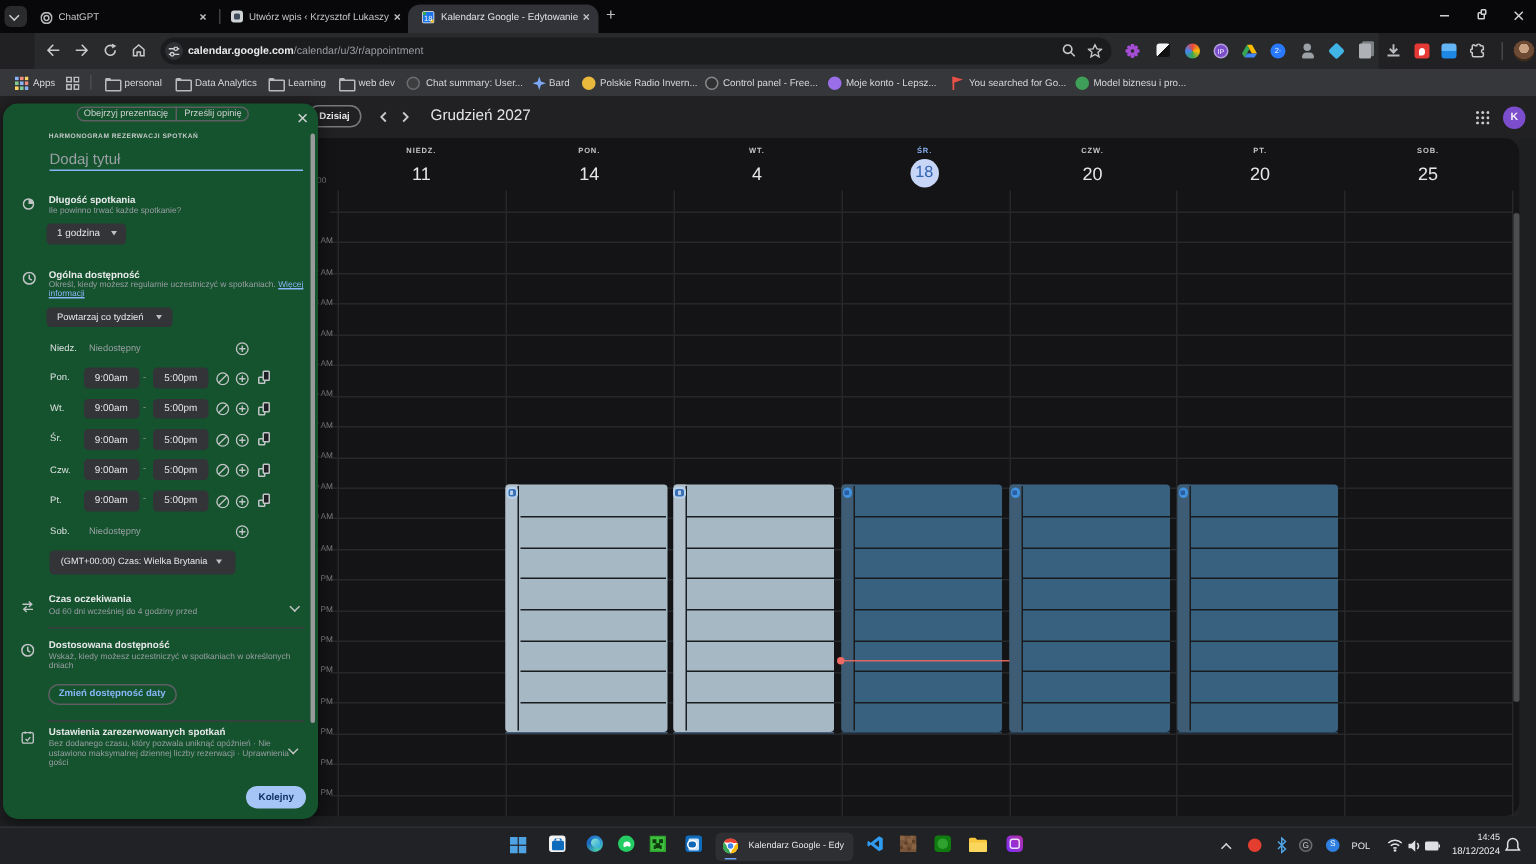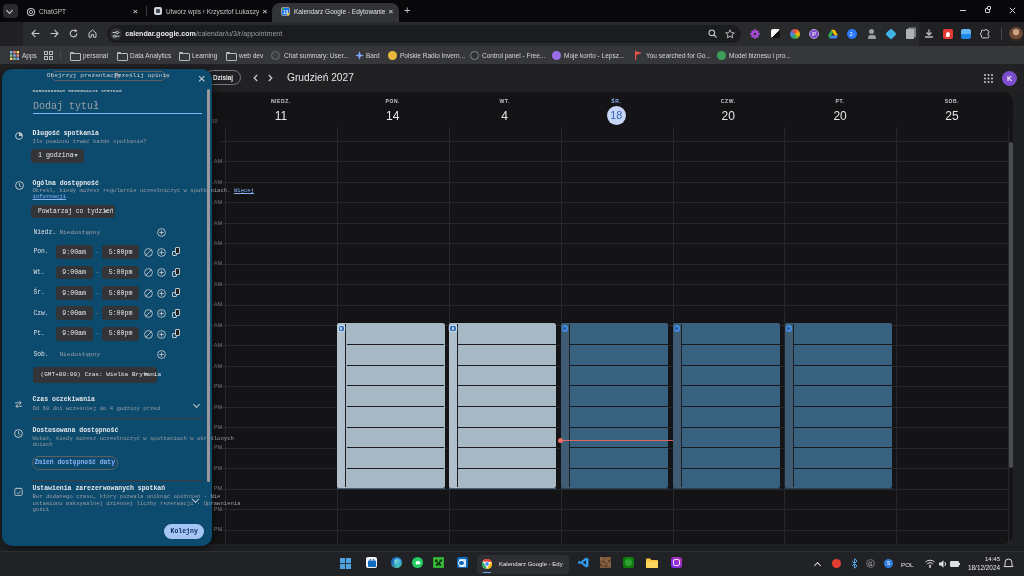--- a/index.html
+++ b/index.html
@@ -13,21 +13,21 @@
 .bmtxt{font-size:6.5px;color:#d6d7d9;white-space:nowrap;}
 .folder{width:9px;height:7px;position:absolute;}
 .folder:before{content:"";position:absolute;left:0;top:1px;width:9px;height:6px;border:1px solid #b9bbbd;border-radius:1px;}
 .folder:after{content:"";position:absolute;left:0;top:0;width:4px;height:2px;background:#b9bbbd;border-radius:1px;}
 
 #calcard{left:205px;top:91.5px;width:808px;height:452px;background:#141416;border-radius:0 10px 10px 0;}
 .dayname{font-size:5px;letter-spacing:0.6px;color:#c4c6c9;font-weight:bold;}
 .daynum{font-size:12px;color:#e6e7e9;}
 .gutter{font-size:5.5px;color:#797b7e;text-align:right;width:30px;}
 
-#panel{left:2px;top:69px;width:210px;height:476.5px;background:#0c4a6e;border-radius:10px;box-shadow:0 2px 10px rgba(0,0,0,.55);font-family:Liberation Mono, monospace;}
+#panel{left:2px;top:69px;width:210px;height:476.5px;background:#14532d;border-radius:10px;box-shadow:0 2px 10px rgba(0,0,0,.55);}
 .pillbtn{border:1px solid #5d5f63;border-radius:99px;color:#c7c8cb;font-size:5.8px;display:flex;align-items:center;justify-content:center;white-space:nowrap;}
 .sect-t{font-size:6.5px;font-weight:bold;color:#e6e8ea;white-space:nowrap;}
 .sect-s{font-size:5.6px;color:#989da3;white-space:nowrap;}
 .inp{background:#333438;border-radius:3px;color:#e7e8ea;font-size:6.6px;display:flex;align-items:center;justify-content:center;white-space:nowrap;}
 .daylab{font-size:6.3px;color:#dde0e2;}
 .caret{width:0;height:0;border-left:2.8px solid transparent;border-right:2.8px solid transparent;border-top:3.4px solid #bdc0c3;}
 .chev{width:5px;height:5px;border-right:1.4px solid #c2c5c7;border-bottom:1.4px solid #c2c5c7;transform:rotate(45deg);}
 
 #taskbar{left:0;top:551px;width:1024px;height:25px;background:#212226;border-top:1px solid #2e2f33;}
 .trayt{font-size:6px;color:#e8e9eb;text-align:right;white-space:nowrap;}

